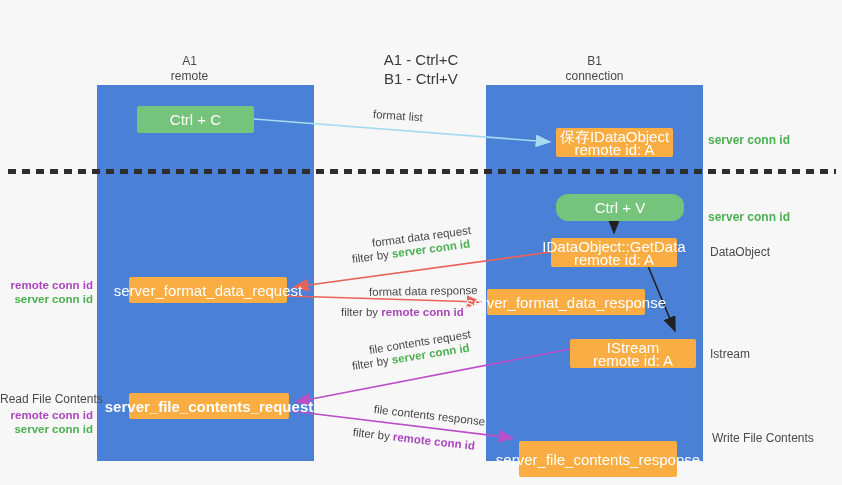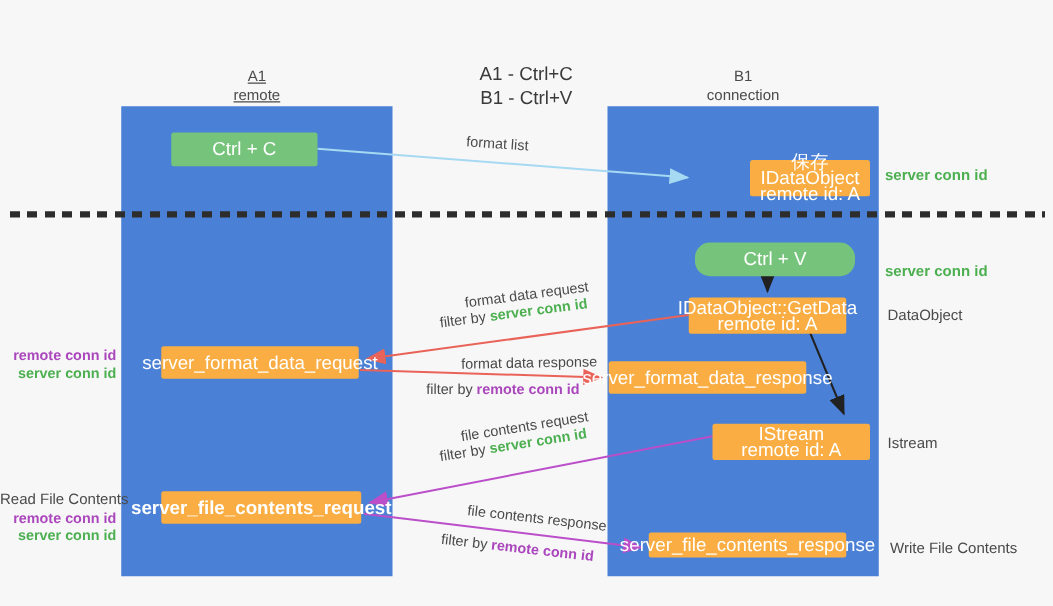--- a/index.html
+++ b/index.html
@@ -27,21 +27,21 @@
 </head>
 <body>
 
 <div id="stage">
 
   <div id="title">
     <div>A1 - Ctrl+C</div>
     <div>B1 - Ctrl+V</div>
   </div>
 
-  <div class="lane-header" style="left:97px;text-decoration:underline;">
+  <div class="lane-header" style="left:81px;">
     <div>A1</div>
     <div>remote</div>
   </div>
   <div class="lane-header" style="left:486px;">
     <div>B1</div>
     <div>connection</div>
   </div>
 
   <div class="lane" style="left:97px;"></div>
   <div class="lane" style="left:486px;"></div>
@@ -69,21 +69,21 @@
     <line x1="551" y1="252" x2="294" y2="287" stroke="#e96358" stroke-width="1.6" marker-end="url(#m-red)"></line>
     <line x1="288" y1="296" x2="481" y2="302" stroke="#e96358" stroke-width="1.6" marker-end="url(#m-red)"></line>
     <line x1="570" y1="349" x2="296" y2="402" stroke="#bb4ec9" stroke-width="1.6" marker-end="url(#m-mag)"></line>
     <line x1="291" y1="411" x2="513" y2="438" stroke="#bb4ec9" stroke-width="1.6" marker-end="url(#m-mag)"></line>
   </svg>
 
   <div class="node green" style="left:137px;top:106px;width:117px;height:27px;">
     <div>Ctrl + C</div>
   </div>
 
-  <div class="node orange" style="left:556px;top:128px;width:96px;height:29px;margin-left:44px;">
+  <div class="node orange" style="left:556px;top:128px;width:117px;height:29px;">
     <div>保存IDataObject</div>
     <div>remote id: A</div>
   </div>
 
   <div class="node green" style="left:556px;top:194px;width:128px;height:27px;border-radius:12px;">
     <div>Ctrl + V</div>
   </div>
 
   <div class="node orange" style="left:551px;top:238px;width:126px;height:29px;">
     <div>IDataObject::GetData</div>
@@ -100,21 +100,21 @@
 
   <div class="node orange" style="left:570px;top:339px;width:126px;height:29px;">
     <div>IStream</div>
     <div>remote id: A</div>
   </div>
 
   <div class="node orange" style="left:129px;top:393px;width:160px;height:26px;font-weight:bold;">
     <div>server_file_contents_request</div>
   </div>
 
-  <div class="node orange" style="left:519px;top:426px;width:158px;height:20px;">
+  <div class="node orange" style="left:519px;top:441px;width:158px;height:36px;">
     <div>server_file_contents_response</div>
   </div>
 
   <div class="alabel" style="left:373px;top:108px;transform:rotate(4deg);">
     <span>format list</span>
   </div>
 
   <div class="alabel" style="left:372px;top:237px;transform:rotate(-7.5deg);">
     <span>format data request</span>
   </div>

